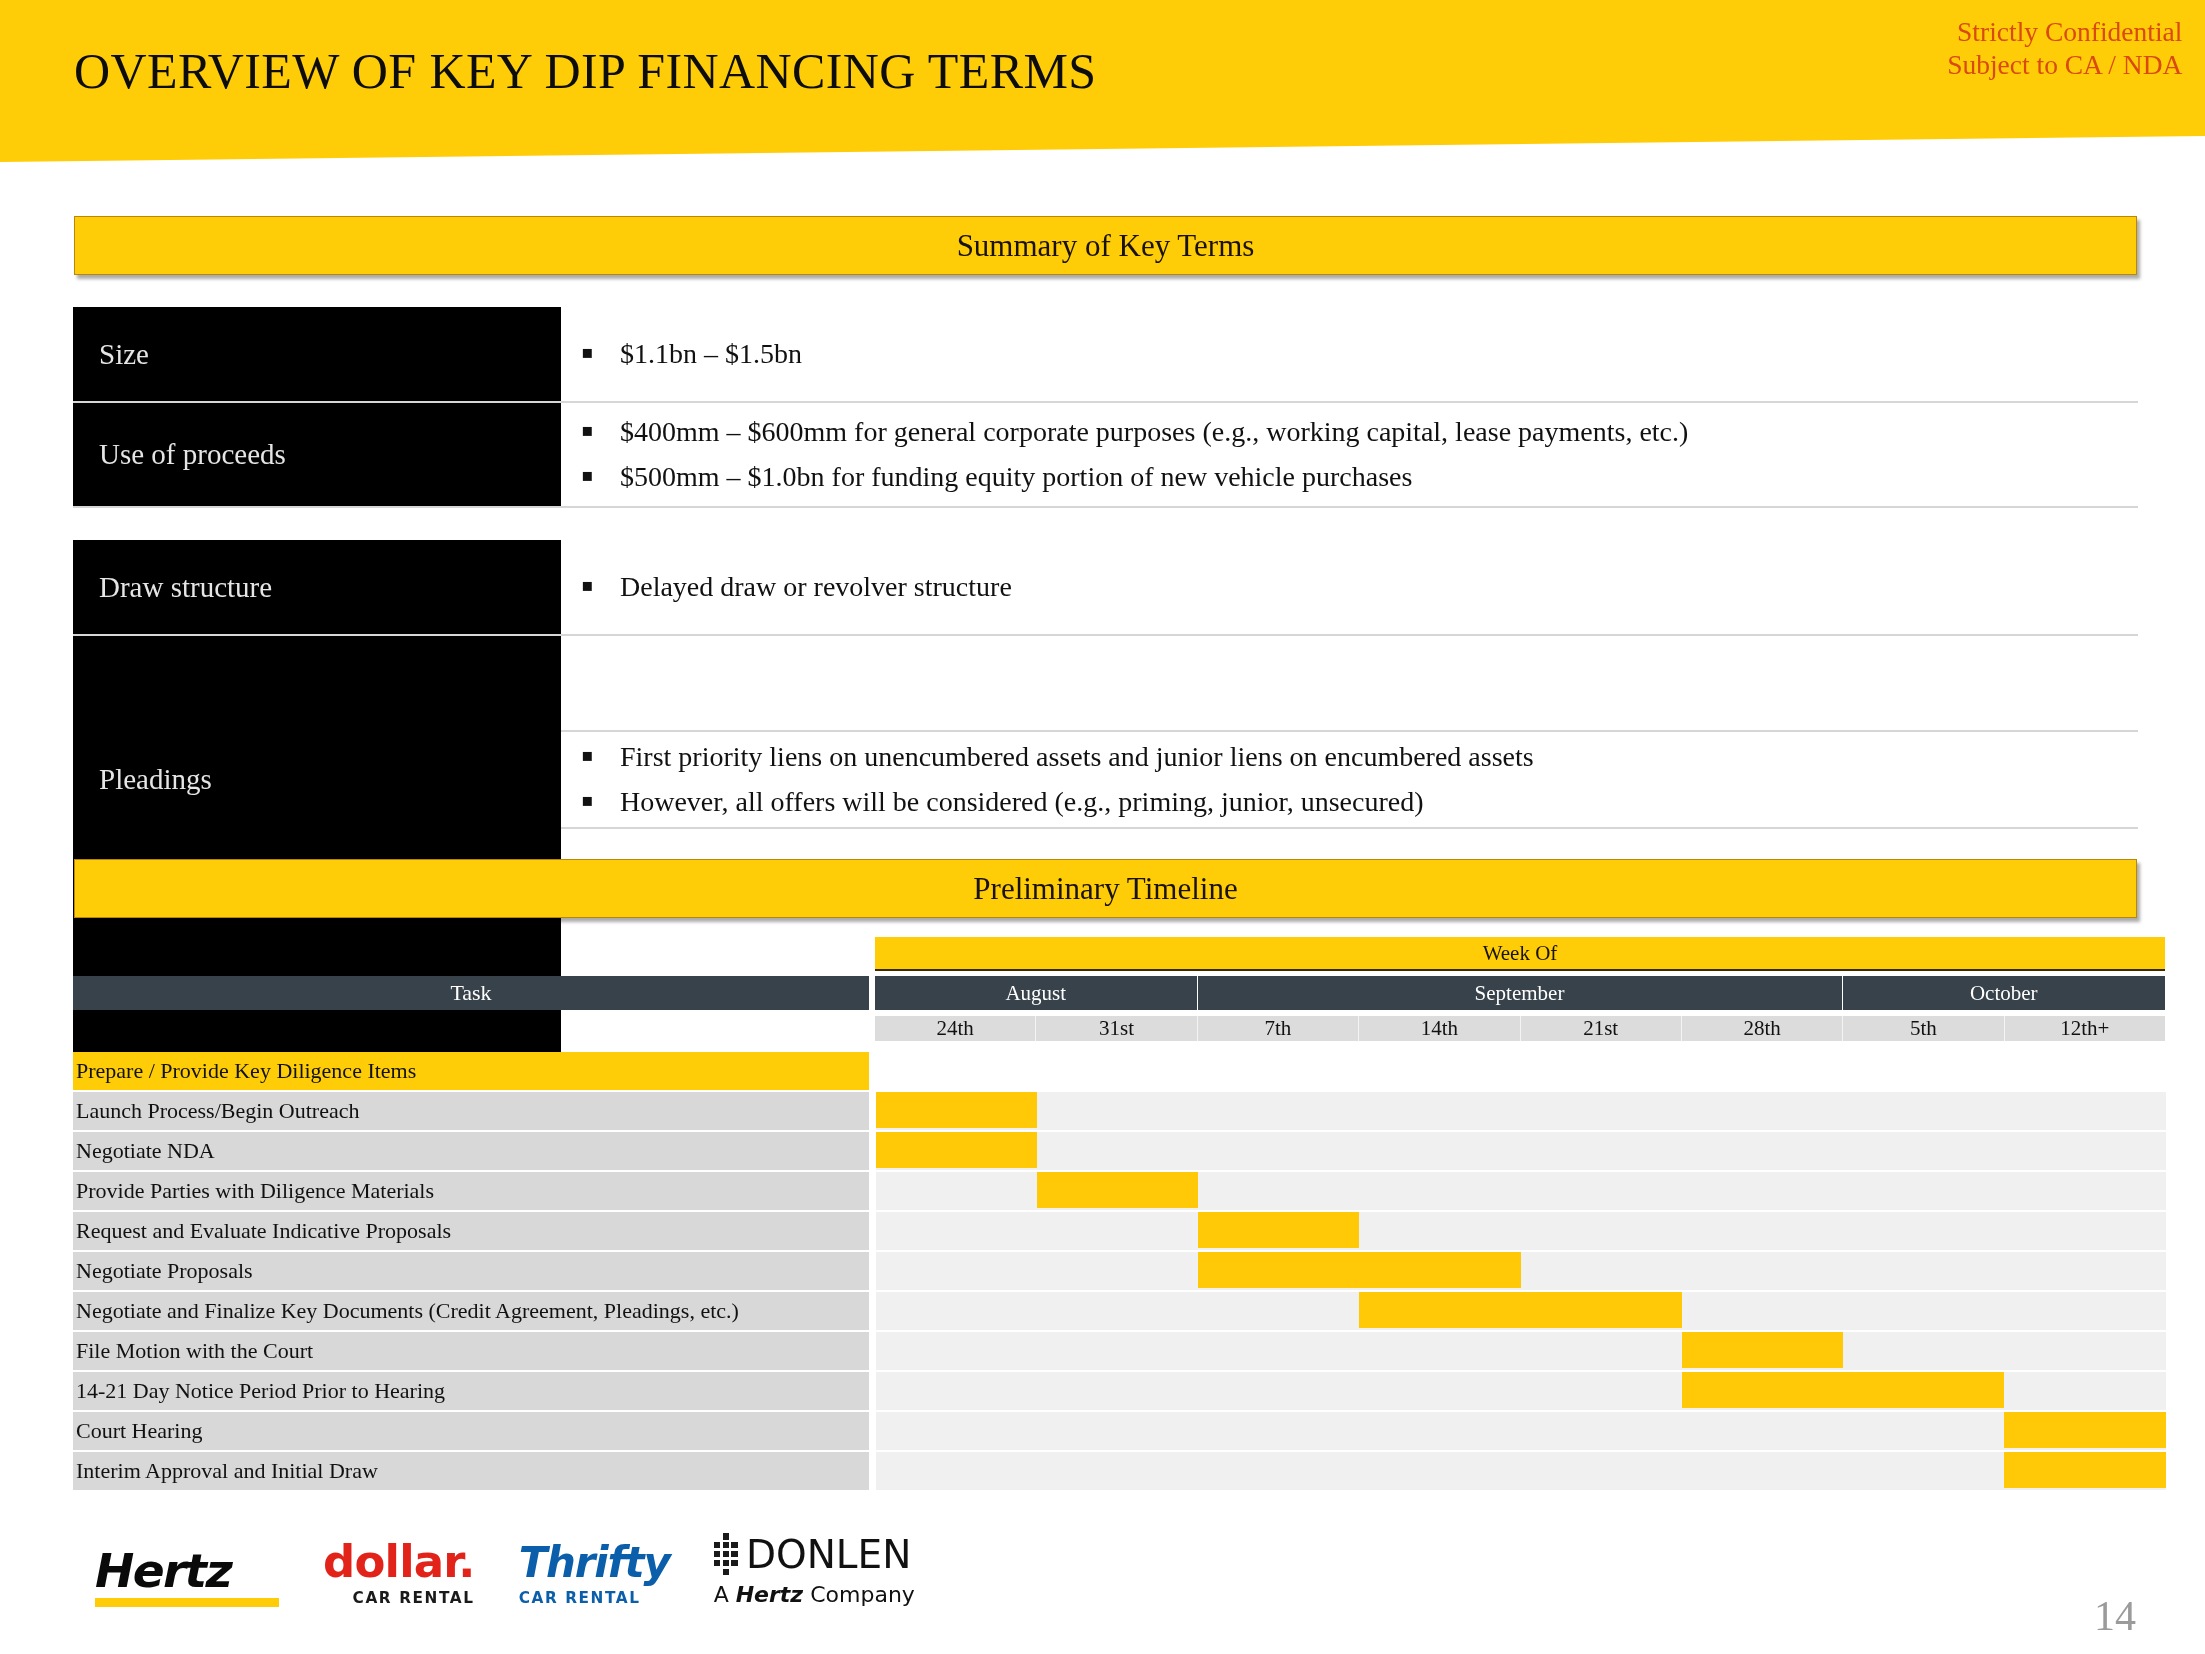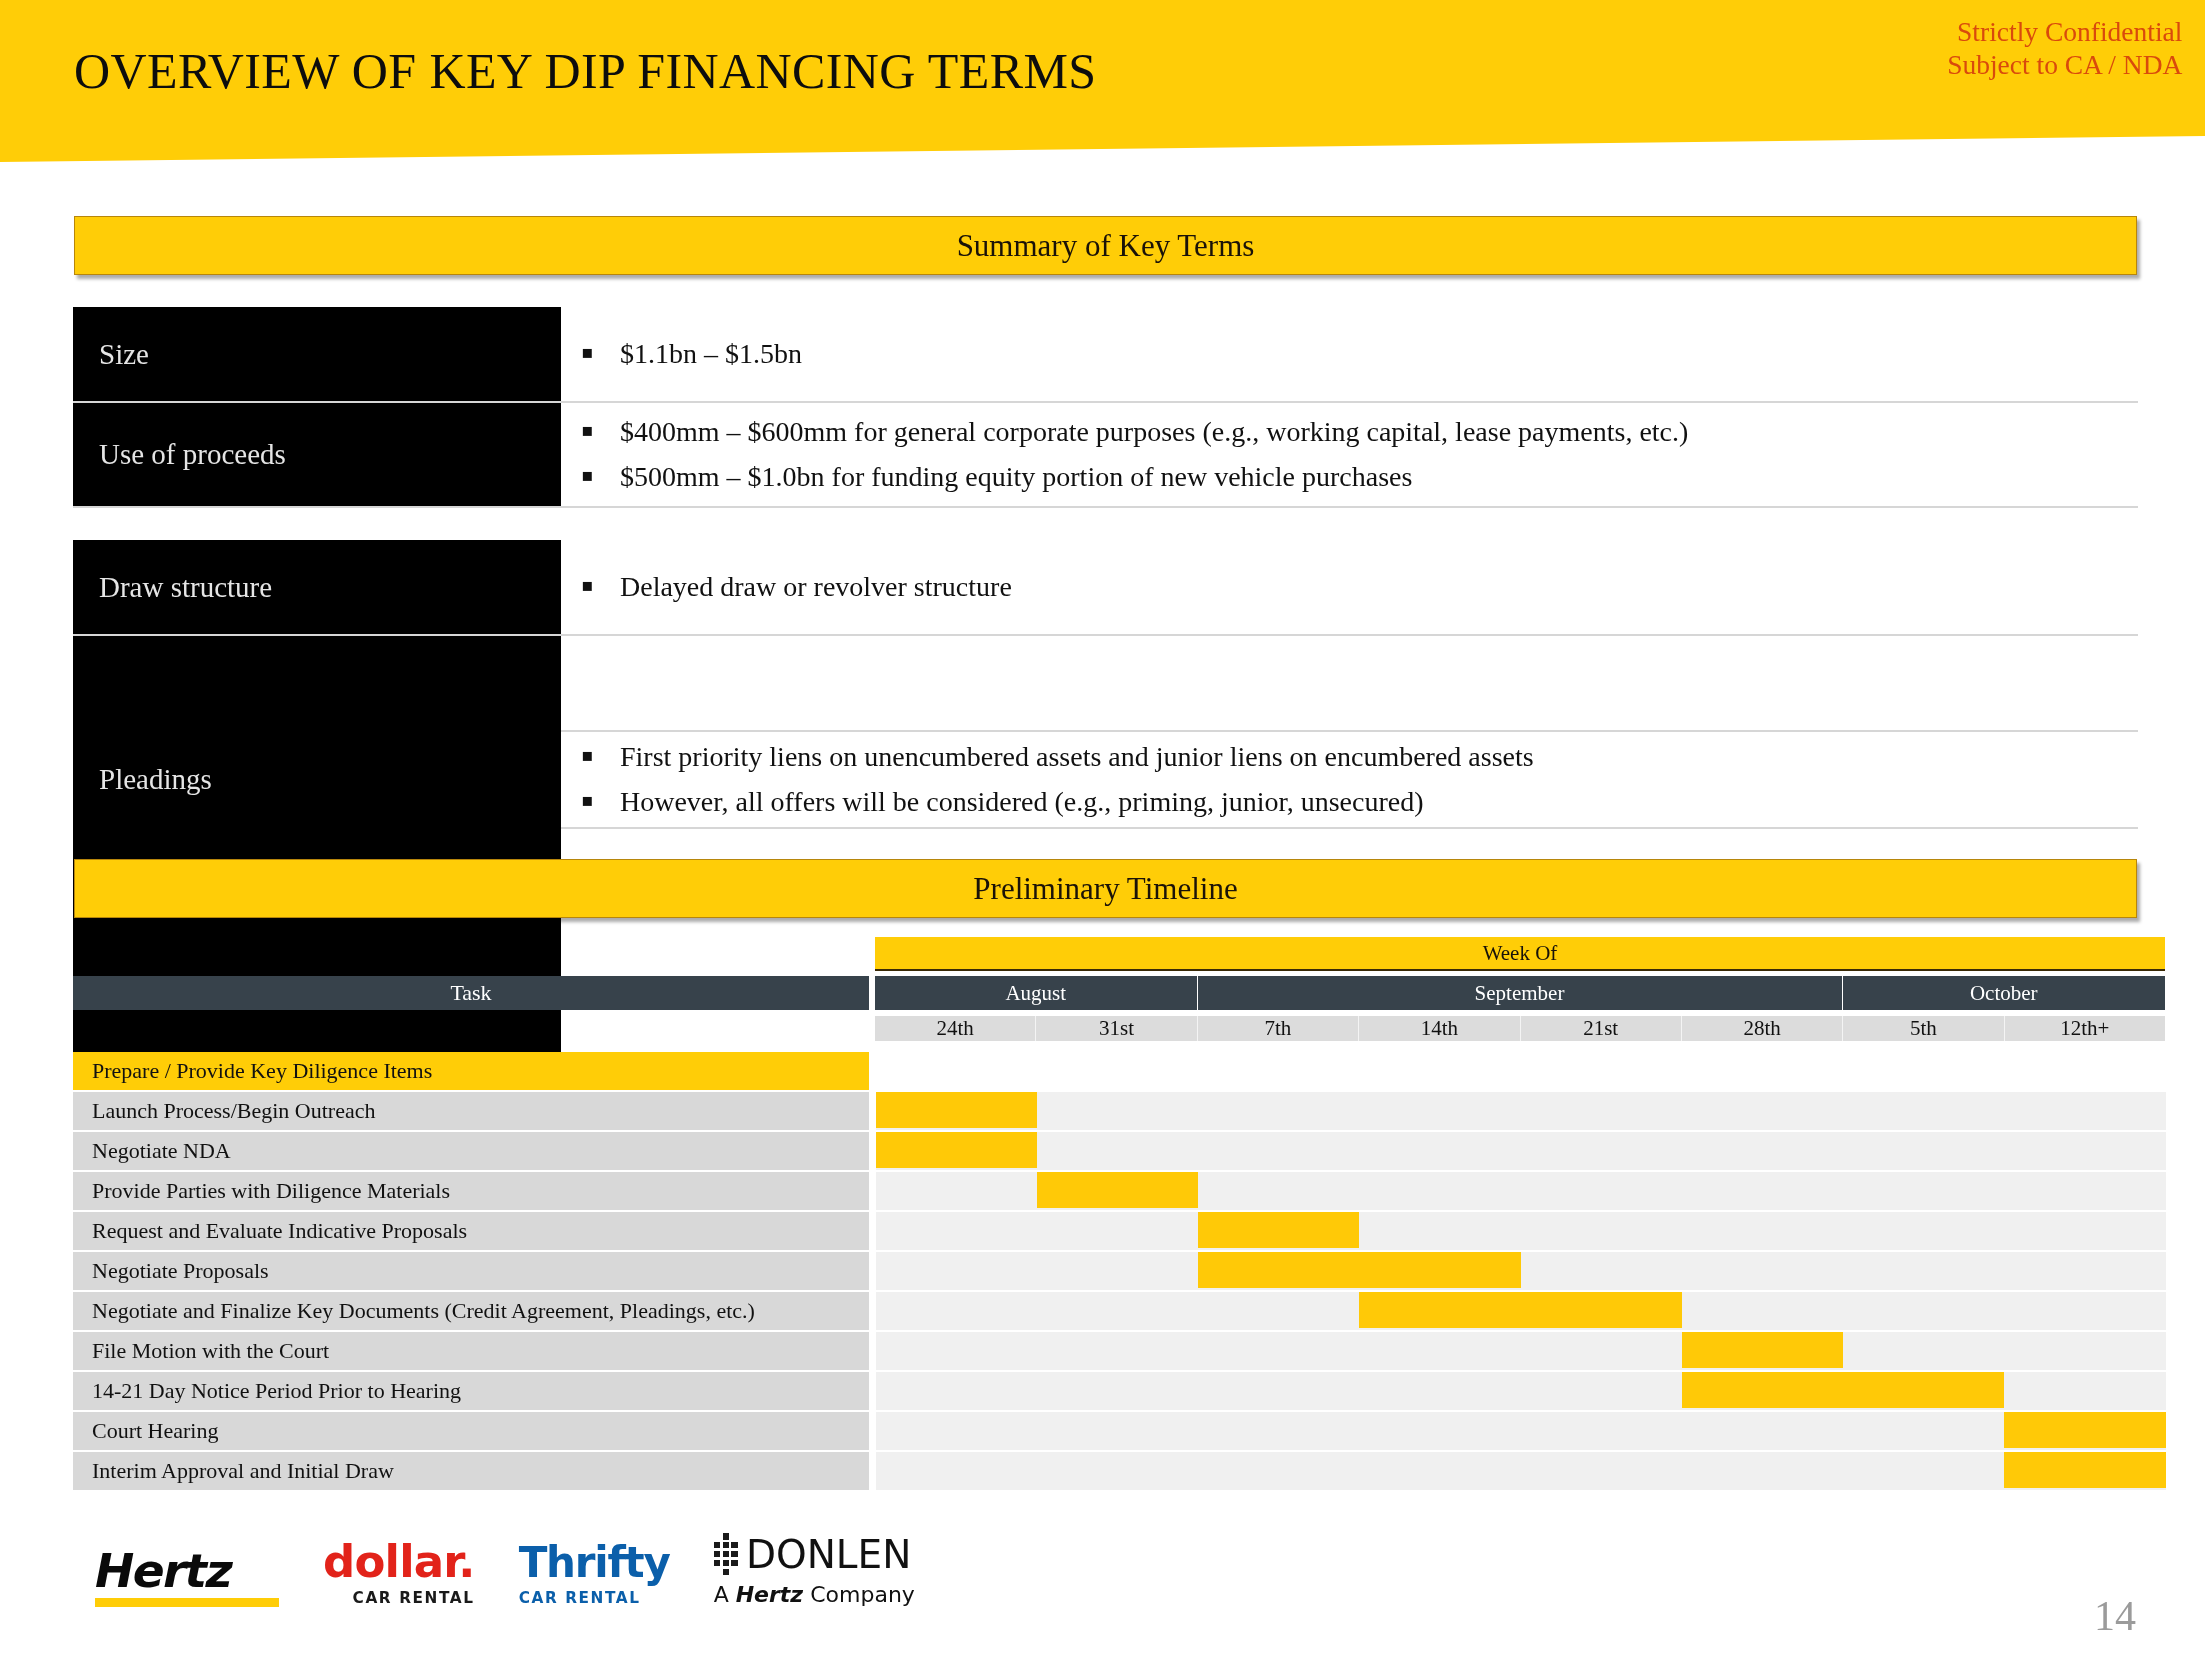--- a/index.html
+++ b/index.html
@@ -189,21 +189,21 @@
     display: flex;
     align-items: stretch;
   }
   .gantt-label {
     flex: 0 0 796px;
     width: 796px;
     background: #d8d8d8;
     color: #111111;
     font-size: 22px;
     display: flex; align-items: center;
-    padding-left: 19px;
+    padding-left: 3px;
     box-sizing: border-box;
     border-bottom: 2.4px solid #ffffff;
   }
   .gantt-row.highlight .gantt-label {
     background: #FFCD07;
   }
   .gantt-track {
     flex: 0 0 1290px;
     width: 1290px;
     margin-left: 6.5px;
@@ -261,20 +261,21 @@
     font-size: 15.3px;
     color: #1a1a1a;
     letter-spacing: 1.6px;
     text-align: right;
     margin-top: 4.8px;
   }
 
   #logo-thrifty .tf-word {
     font-family: "DejaVu Sans", sans-serif;
     font-weight: bold;
+    font-style: italic;
     font-size: 42px;
     color: #0B5FAA;
     letter-spacing: -1.2px;
     line-height: 1;
   }
   #logo-thrifty .tf-sub {
     font-family: "DejaVu Sans", sans-serif;
     font-weight: bold;
     font-size: 15.3px;
     color: #0B5FAA;

